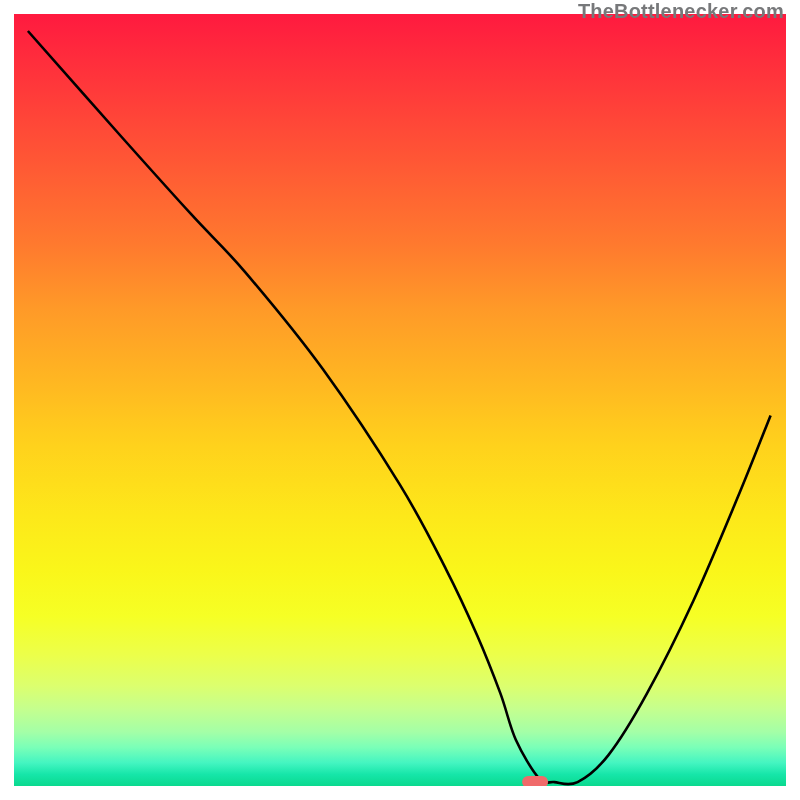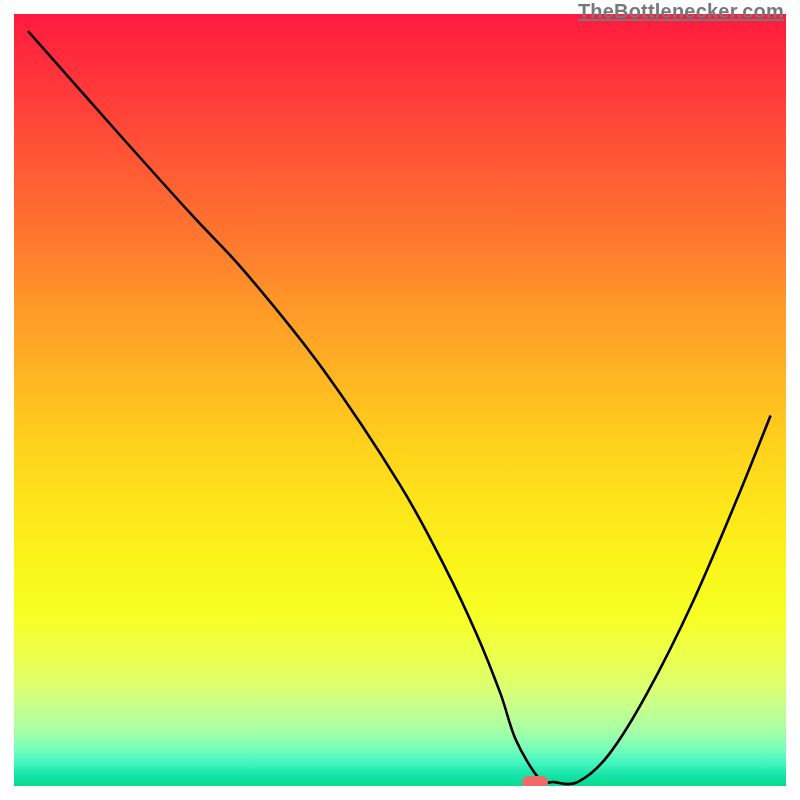--- a/index.html
+++ b/index.html
@@ -61,21 +61,20 @@
   }
   .credit {
     position: absolute;
     top: 0px;
     right: 16px;
     font-size: 20px;
     font-weight: 600;
     color: #77787a;
     letter-spacing: 0.2px;
     pointer-events: none;
-    text-decoration: underline;
   }
 </style>
 </head>
 <body>
 
 <div class="chart-container">
 
   <div class="gradient-bg"></div>
 
   <svg class="plot-svg" viewBox="0 0 800 800">

